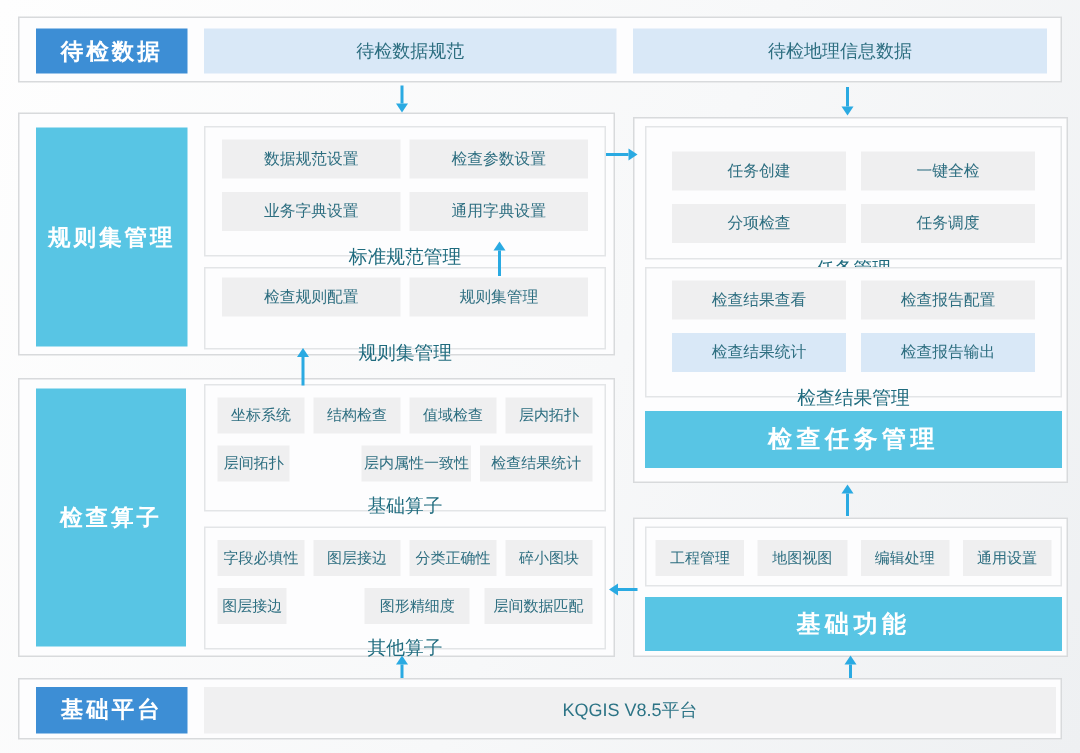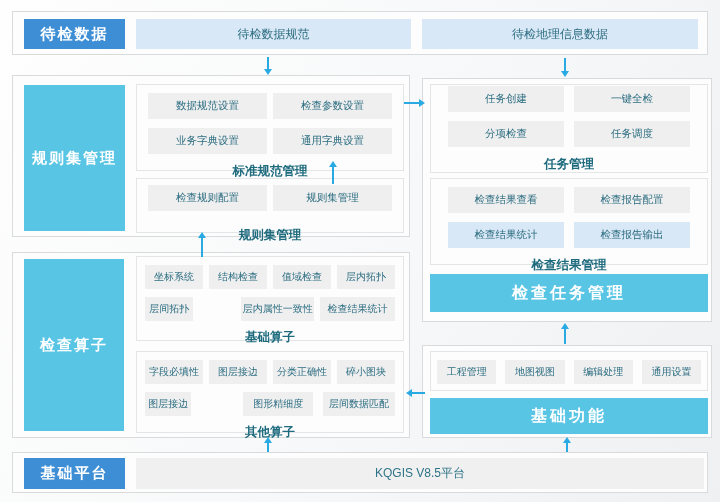--- a/index.html
+++ b/index.html
@@ -19,21 +19,21 @@
         display:flex;flex-direction:column;padding:8px 11px 3px;}
   .row{display:flex;gap:6px;margin-bottom:9px;}
   .row.wide{gap:10px;padding:0 3px;}
   .row.tight{margin-bottom:8px;}
   .chip{flex:1;background:#efeff0;color:#2d6e80;display:flex;align-items:center;
         justify-content:center;font-size:10.5px;height:26px;white-space:nowrap;overflow:hidden;}
   .chip.hl{background:#d9e8f7;}
   .chip.h24{height:24px;}
   .chip.sm{font-size:10px;}
   .f15{flex:1.5;margin-left:42px;} .f16{flex:1.55;}
-  .grp-label{text-align:center;color:#1f6b7e;font-weight:bold;font-size:12.5px;
+  .grp-label{text-align:center;color:#1f6b7e;font-weight:normal;font-size:12.5px;
         margin-top:auto;padding-bottom:2px;}
   .banner{position:absolute;background:#58c5e4;color:#fff;font-weight:bold;font-size:16px;
         letter-spacing:3px;display:flex;align-items:center;justify-content:center;}
   .graybar{position:absolute;background:#f0f0f1;color:#2d7486;font-size:12px;
         display:flex;align-items:center;justify-content:center;}
   .arr{position:absolute;background:#2aaae2;}
   .arr.v{width:2px;} .arr.h{height:2px;}
   .arr::after{content:"";position:absolute;width:0;height:0;border:4px solid transparent;}
   .arr.v.head-up::after{top:-6px;left:-3px;border-top:none;border-bottom:6px solid #2aaae2;}
   .arr.v.head-down::after{bottom:-6px;left:-3px;border-bottom:none;border-top:6px solid #2aaae2;}
@@ -67,21 +67,21 @@
     <div class="grp" style="left:123px;top:102px;width:268px;height:55px;padding-top:6px">
       <div class="row" style="margin-bottom:16px">
         <div class="chip">检查规则配置</div>
         <div class="chip">规则集管理</div>
       </div>
       <div class="grp-label">规则集管理</div>
     </div>
   </div>
 
   <div class="sec" style="left:422px;top:78px;width:290px;height:244px">
-    <div class="grp" style="left:7px;top:5px;width:278px;height:89px;padding:1px 14px 3px">
+    <div class="grp" style="left:7px;top:5px;width:278px;height:89px;padding:16px 14px 3px">
       <div class="row wide">
         <div class="chip">任务创建</div>
         <div class="chip">一键全检</div>
       </div>
       <div class="row wide">
         <div class="chip">分项检查</div>
         <div class="chip">任务调度</div>
       </div>
       <div class="grp-label">任务管理</div>
     </div>

